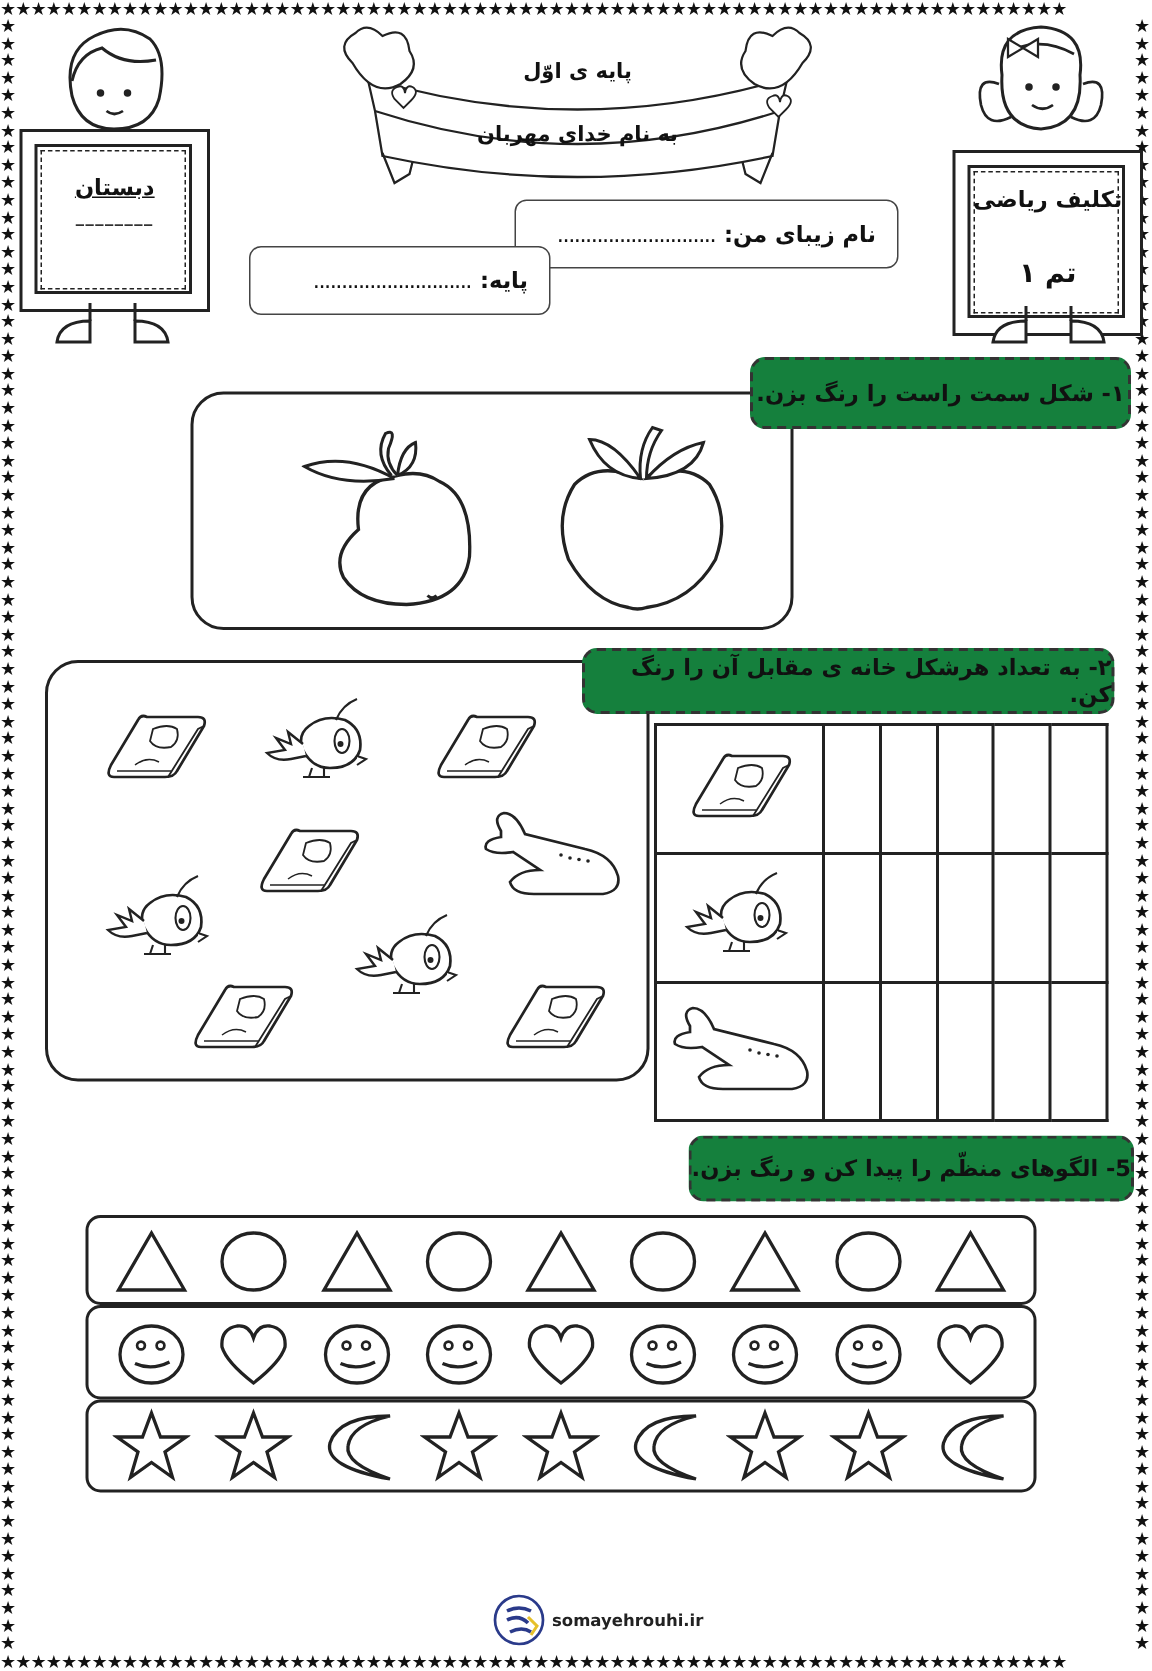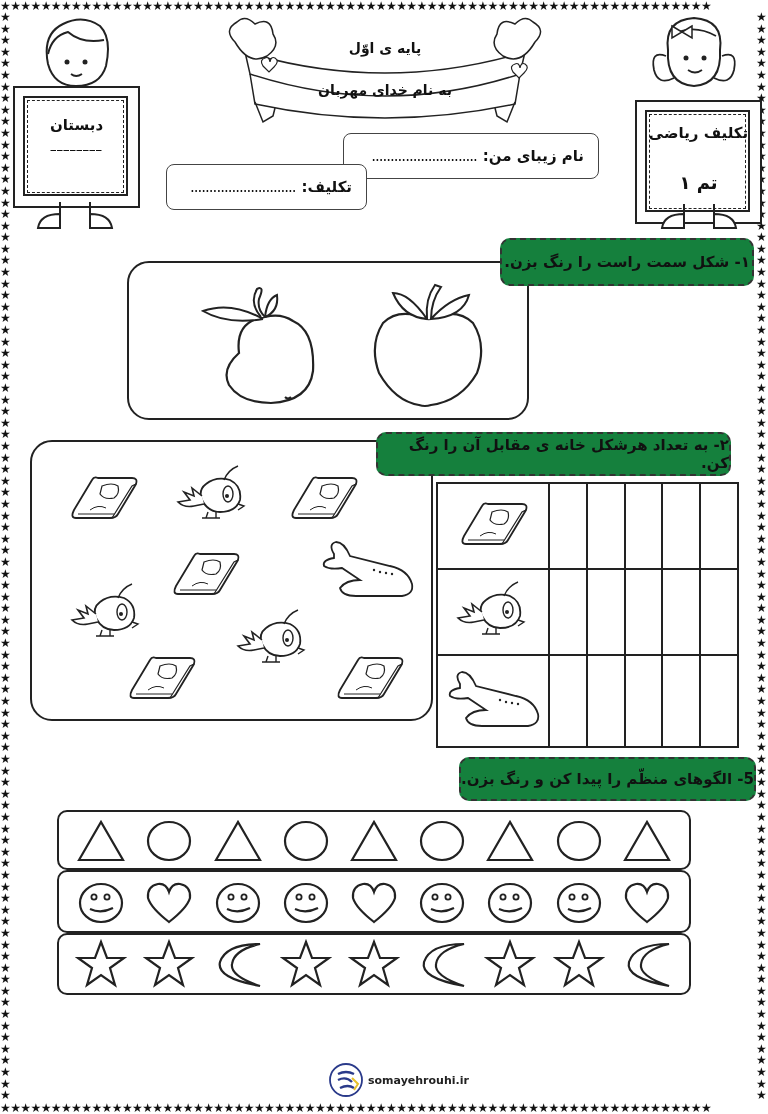--- a/index.html
+++ b/index.html
@@ -51,21 +51,21 @@
     <path d="M10 50 Q4 20 25 10 Q45 0 62 12 Q74 24 68 52 Q62 72 38 72 Q16 72 10 50 Z" fill="#fff" stroke="#222" stroke-width="2"></path>
     <path d="M10 40 Q14 22 30 18 Q44 30 66 26" fill="none" stroke="#222" stroke-width="2"></path>
     <circle cx="29" cy="48" r="2.5" fill="#222"></circle>
       <circle cx="47" cy="48" r="2.5" fill="#222"></circle>
     <path d="M33 60 Q38 64 44 60" fill="none" stroke="#222" stroke-width="1.8"></path>
     <path d="M28 78 Q38 84 50 76" fill="none" stroke="#222" stroke-width="1.8"></path>
   </svg>
   <div class="sign" style="left:13px;top:86px;width:123px;height:118px;">
     <div class="sign-inner" style="left:8px;top:8px;width:101px;height:96px;"></div>
     <div class="sign-dash" style="left:12px;top:12px;width:95px;height:91px;"></div>
-    <div class="sign-text" style="top:28px;font-size:15px;">دبستان</div>
+    <div class="sign-text" style="top:28px;font-size:15px;text-decoration:underline;">دبستان</div>
     <div class="sign-text" style="top:50px;font-size:11px;letter-spacing:1px;">________</div>
   </div>
   <svg class="abs" style="left:36px;top:202px" width="80" height="30">
     <line x1="24" y1="0" x2="24" y2="12" stroke="#222" stroke-width="2"></line>
     <line x1="54" y1="0" x2="54" y2="12" stroke="#222" stroke-width="2"></line>
     <path d="M2 26 Q4 12 24 12 L24 26 Z" fill="#fff" stroke="#222" stroke-width="2"></path>
     <path d="M54 12 Q74 12 76 26 L54 26 Z" fill="#fff" stroke="#222" stroke-width="2"></path>
   </svg>
 </div>
 
@@ -105,21 +105,21 @@
     <path d="M2 24 Q4 10 24 10 L24 24 Z" fill="#fff" stroke="#222" stroke-width="2"></path>
     <path d="M54 10 Q74 10 76 24 L54 24 Z" fill="#fff" stroke="#222" stroke-width="2"></path>
   </svg>
 </div>
 
 <div class="info-box" style="left:343px;top:133px;width:256px;height:46px;">
   <span>نام زیبای من:</span>
   <span style="margin-right:6px;font-weight:normal;letter-spacing:-1px;">............................</span>
 </div>
 <div class="info-box" style="left:166px;top:164px;width:201px;height:46px;">
-  <span>تکلیف:</span>
+  <span>پایه:</span>
   <span style="margin-right:6px;font-weight:normal;letter-spacing:-1px;">............................</span>
 </div>
 
 <div class="panel" style="left:127px;top:261px;width:402px;height:159px;">
   <svg class="abs" style="left:72px;top:22px" width="125" height="120">
     <path d="M38 68 Q34 36 64 32 Q80 28 92 36 Q114 46 112 86 Q108 116 70 118 Q40 118 28 100 Q20 84 38 68 Z" fill="#fff" stroke="#222" stroke-width="2.2"></path>
     <path d="M60 32 Q48 18 56 4 Q64 0 58 14 Q56 24 64 32" fill="#fff" stroke="#222" stroke-width="2"></path>
     <path d="M64 32 Q66 14 76 10 Q78 26 64 32" fill="#fff" stroke="#222" stroke-width="2"></path>
     <path d="M62 34 Q30 16 2 26 Q26 40 62 34" fill="#fff" stroke="#222" stroke-width="2"></path>
     <path d="M84 112 q3 3 6 0" fill="none" stroke="#222" stroke-width="2"></path>
@@ -164,21 +164,21 @@
     <use href="#bird" x="144" y="24"></use>
     <use href="#book" x="256" y="30"></use>
     <use href="#book" x="138" y="106"></use>
     <use href="#plane" x="288" y="98"></use>
     <use href="#bird" x="38" y="142"></use>
     <use href="#bird" x="204" y="168"></use>
     <use href="#book" x="94" y="210"></use>
     <use href="#book" x="302" y="210"></use>
   </svg>
 </div>
-<div class="q-label" style="left:376px;top:432px;width:355px;height:44px;">۲- به تعداد هرشکل خانه ی مقابل آن را رنگ کن.</div>
+<div class="q-label" style="left:388px;top:432px;width:355px;height:44px;">۲- به تعداد هرشکل خانه ی مقابل آن را رنگ کن.</div>
 
 <table class="grid-table" style="left:436px;top:482px;width:303px;height:264px;">
   <tbody>
       <tr style="height:86px;">
     <td style="width:110px;">
       <svg width="110" height="80">
             <use href="#book" x="20" y="14"></use>
           </svg>
     </td>
     <td></td>

